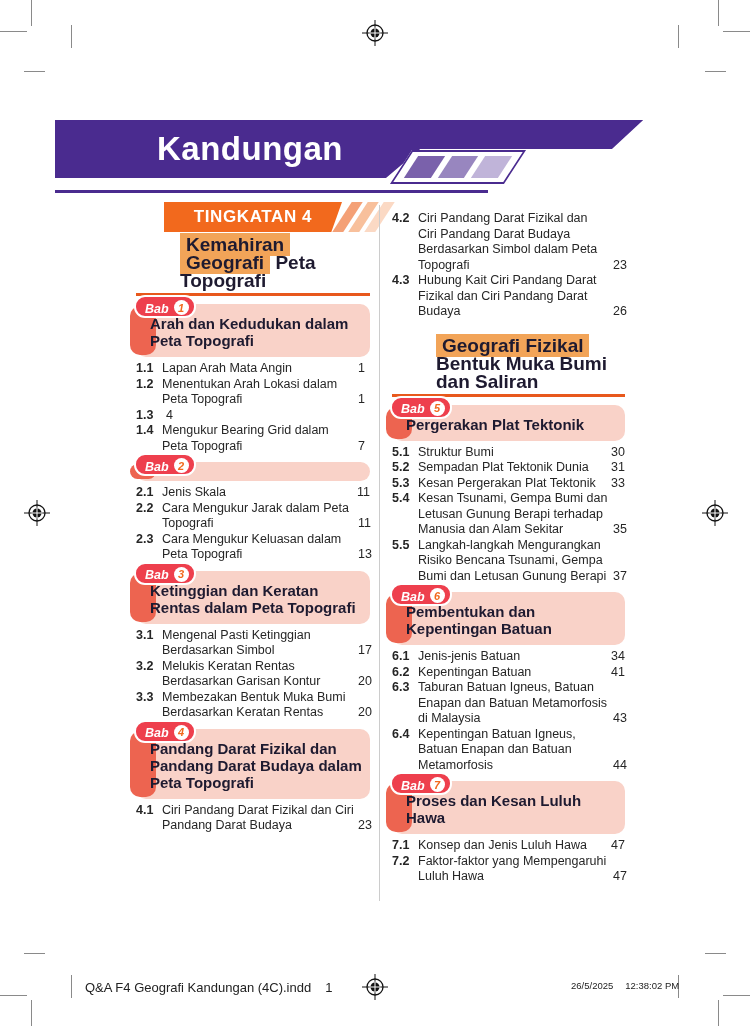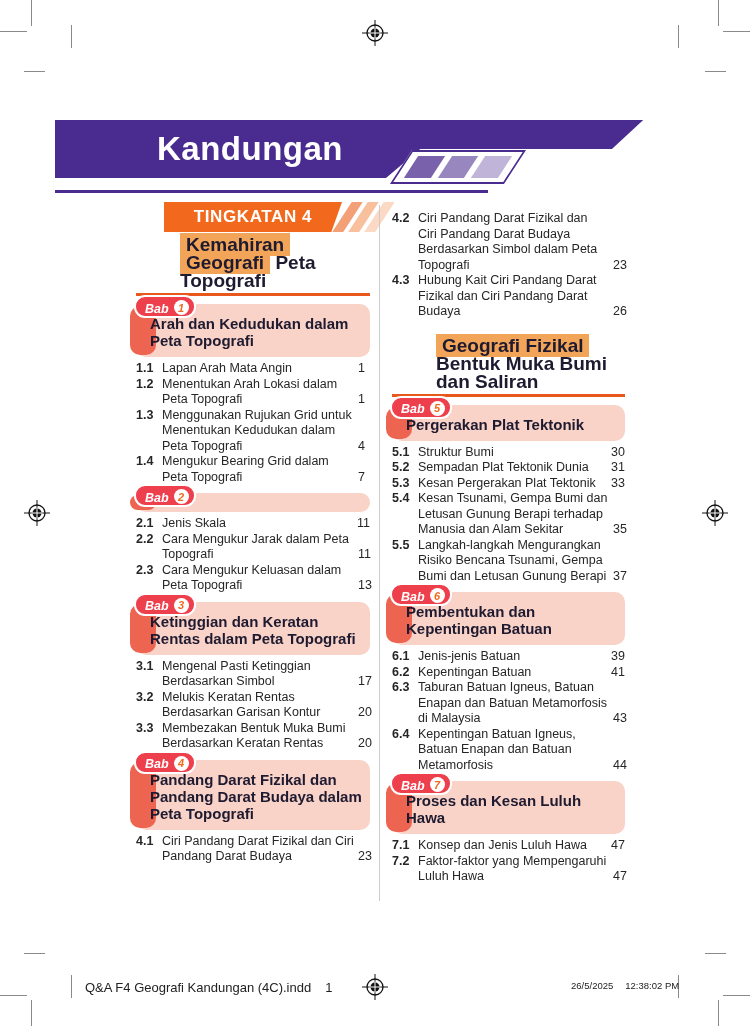--- a/index.html
+++ b/index.html
@@ -170,21 +170,20 @@
         <span class="toc-text">Lapan Arah Mata Angin</span>
         <span class="toc-page">1</span>
       </div>
       <div class="toc-item">
         <span class="toc-num">1.2</span>
         <span class="toc-text">Menentukan Arah Lokasi dalam Peta Topografi</span>
         <span class="toc-page">1</span>
       </div>
       <div class="toc-item">
         <span class="toc-num">1.3</span>
-        <span class="toc-text">Menggunakan Rujukan Grid untuk Menentukan Kedudukan dalam Peta Topografi</span>
         <span class="toc-page">4</span>
       </div>
       <div class="toc-item">
         <span class="toc-num">1.4</span>
         <span class="toc-text">Mengukur Bearing Grid dalam Peta Topografi</span>
         <span class="toc-page">7</span>
       </div>
     </div>
     <div class="bab-box">
       <div class="bab-badge">
@@ -302,21 +301,21 @@
       <div class="bab-badge">
         <span class="bab-word">Bab</span>
         <span class="bab-num">6</span>
       </div>
       <div class="bab-title">Pembentukan dan Kepentingan Batuan</div>
     </div>
     <div class="toc-list">
       <div class="toc-item">
         <span class="toc-num">6.1</span>
         <span class="toc-text">Jenis-jenis Batuan</span>
-        <span class="toc-page">39</span>
+        <span class="toc-page">34</span>
       </div>
       <div class="toc-item">
         <span class="toc-num">6.2</span>
         <span class="toc-text">Kepentingan Batuan</span>
         <span class="toc-page">41</span>
       </div>
       <div class="toc-item">
         <span class="toc-num">6.3</span>
         <span class="toc-text">Taburan Batuan Igneus, Batuan Enapan dan Batuan Metamorfosis di Malaysia</span>
         <span class="toc-page">43</span>

